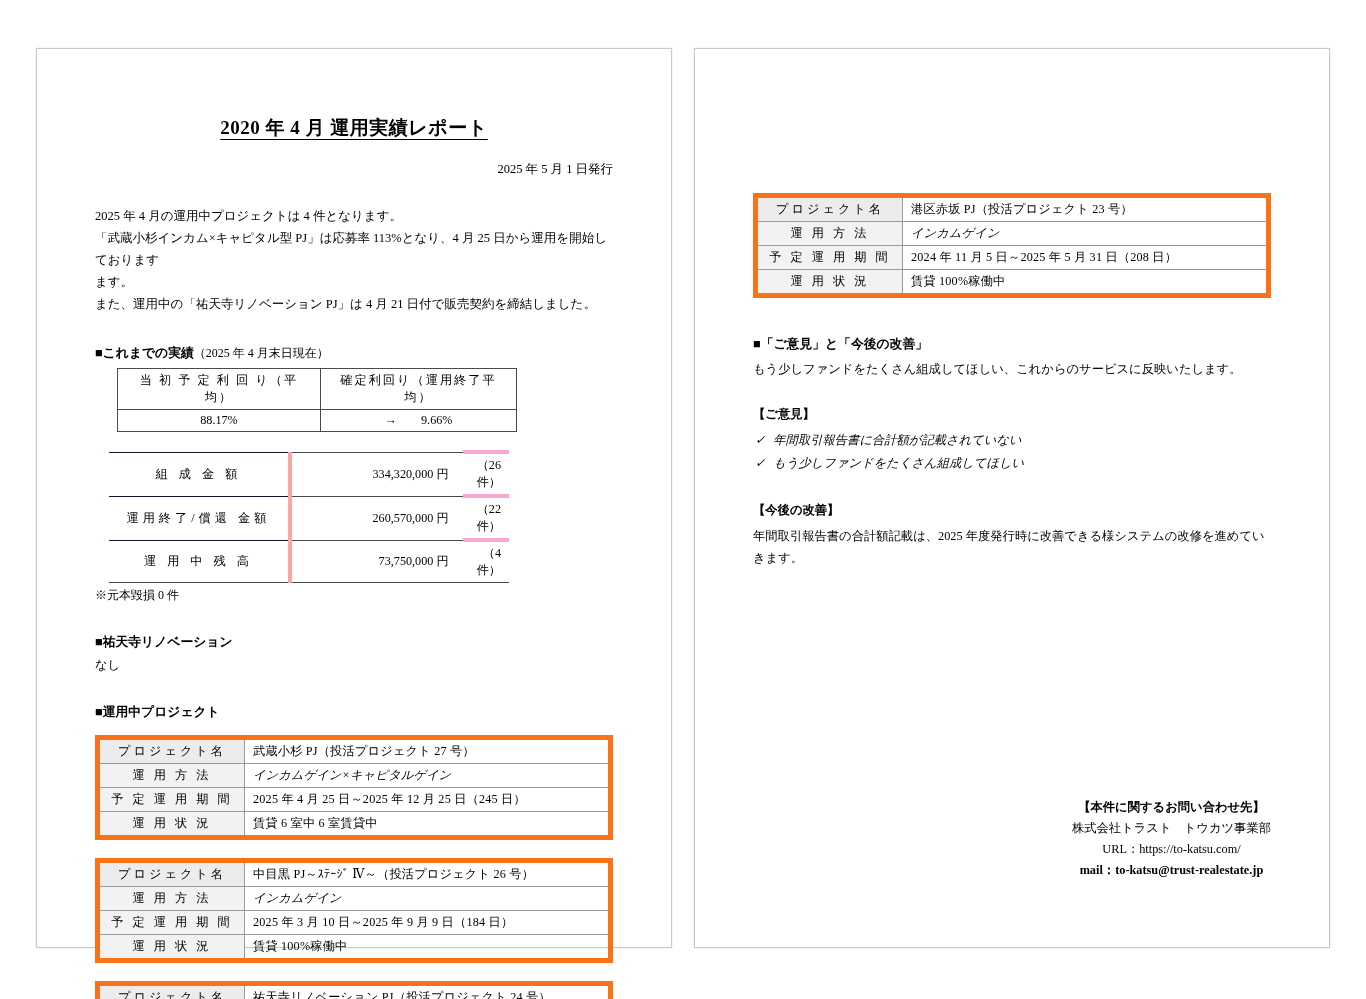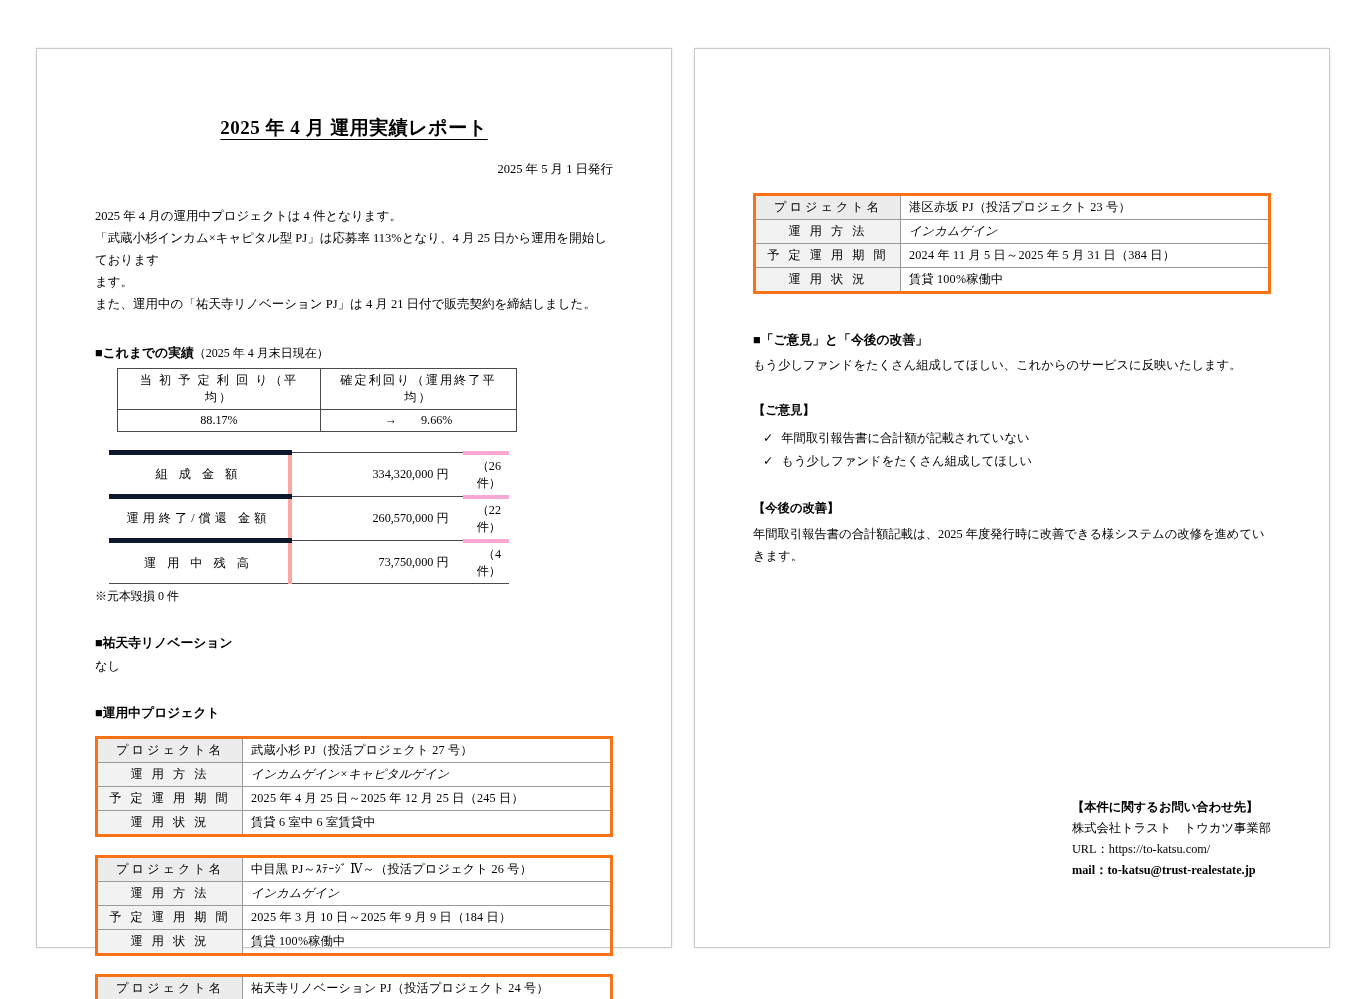--- a/index.html
+++ b/index.html
@@ -98,21 +98,21 @@
     margin-top: 18px;
     width: 400px;
   }
   .amount-table td {
     padding: 3px 8px;
     font-size: 12.2px;
   }
   .amount-table td.label {
     text-align: center;
     letter-spacing: 4px;
-    border-top: 5px solid #0f172a;
+    border-top: 1px solid #0f172a;
     border-bottom: 1px solid #4a4a4a;
     width: 165px;
   }
   .amount-table tr:not(:last-child) td.label { border-bottom: none; }
   .amount-table td.num {
     text-align: right;
     border-top: 1px solid #4a4a4a;
     border-bottom: 1px solid #4a4a4a;
     border-left: 4px solid #fca5a5;
     padding-right: 14px;
@@ -132,21 +132,21 @@
     margin-top: 4px;
   }
 
   .plain-text { font-size: 12.3px; margin-top: 4px; }
 
   
   .proj-table {
     width: 100%;
     margin-top: 14px;
     margin-bottom: 18px;
-    border: 3px solid #f97316;
+    border: 5px solid #f97316;
     padding-left: 13px;
   }
   .proj-table td {
     border: 1px solid #9a9a9a;
     padding: 3px 8px;
     font-size: 12.2px;
   }
   .proj-table td.k {
     width: 128px;
     text-align: center;
@@ -165,53 +165,53 @@
     font-weight: bold;
     margin: 38px 0 6px 0;
   }
   .op-lead { font-size: 12.3px; margin: 0 0 0 0; line-height: 1.7; }
 
   .block-label {
     font-size: 12.3px;
     margin: 26px 0 6px 0;
     font-weight: bold;
   }
-  .check-list { margin: 8px; padding: 0; list-style: none; }
+  .check-list { margin: 0; padding: 0; list-style: none; font-style: italic; }
   .check-list li {
     font-size: 12.3px;
     line-height: 1.9;
     padding-left: 2px;
   }
   .check-list li .tick { margin-right: 8px; }
 
   .improve-text {
     font-size: 12.3px;
     line-height: 1.8;
     margin-top: 6px;
   }
 
   .contact {
     position: absolute;
     right: 58px;
     bottom: 66px;
-    text-align: left;
+    text-align: center;
     font-size: 12.3px;
     line-height: 1.7;
   }
   .contact .title { font-weight: bold; }
   .contact .mail { font-weight: bold; }
 </style>
 </head>
 <body>
 
 <div class="workspace">
 
   <div class="page page-left">
 
-    <div class="doc-title">2025 年 4 月 運用実績レポート</div>
+    <div class="doc-title">2020 年 4 月 運用実績レポート</div>
     <div class="issue-date">2025 年 5 月 1 日発行</div>
 
     <div class="intro">
       <p>2025 年 4 月の運用中プロジェクトは 4 件となります。</p>
       <p>「武蔵小杉インカム×キャピタル型 PJ」は応募率 113%となり、4 月 25 日から運用を開始しております</p>
       <p>ます。</p>
       <p>また、運用中の「祐天寺リノベーション PJ」は 4 月 21 日付で販売契約を締結しました。</p>
     </div>
 
     <div class="section-head">
@@ -328,21 +328,21 @@
             <tr>
           <td class="k">プロジェクト名</td>
           <td class="v">港区赤坂 PJ（投活プロジェクト 23 号）</td>
         </tr>
         <tr>
           <td class="k">運 用 方 法</td>
           <td class="v italic">インカムゲイン</td>
         </tr>
         <tr>
           <td class="k">予 定 運 用 期 間</td>
-          <td class="v">2024 年 11 月 5 日～2025 年 5 月 31 日（384 日）</td>
+          <td class="v">2024 年 11 月 5 日～2025 年 5 月 31 日（208 日）</td>
         </tr>
         <tr>
           <td class="k">運 用 状 況</td>
           <td class="v">賃貸 100%稼働中</td>
         </tr>
       </tbody>
         </table>
     </div>
 
     <div class="op-head">■「ご意見」と「今後の改善」</div>

